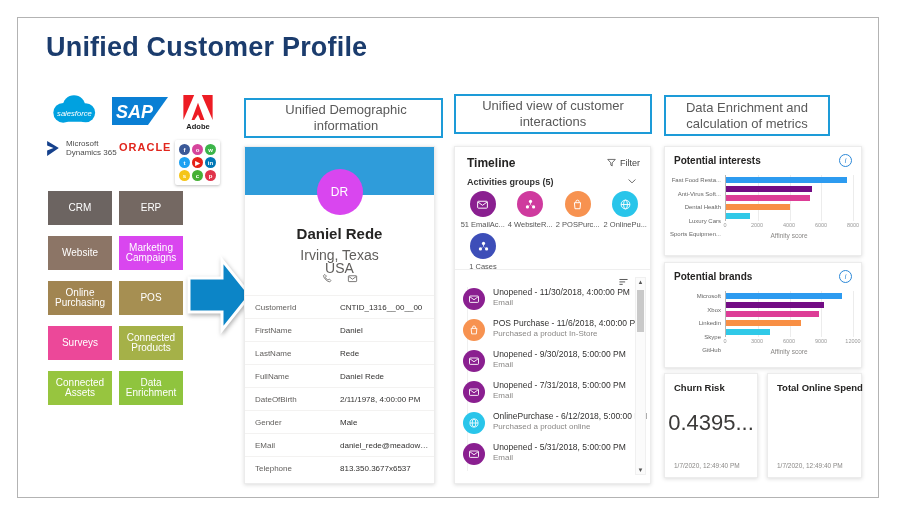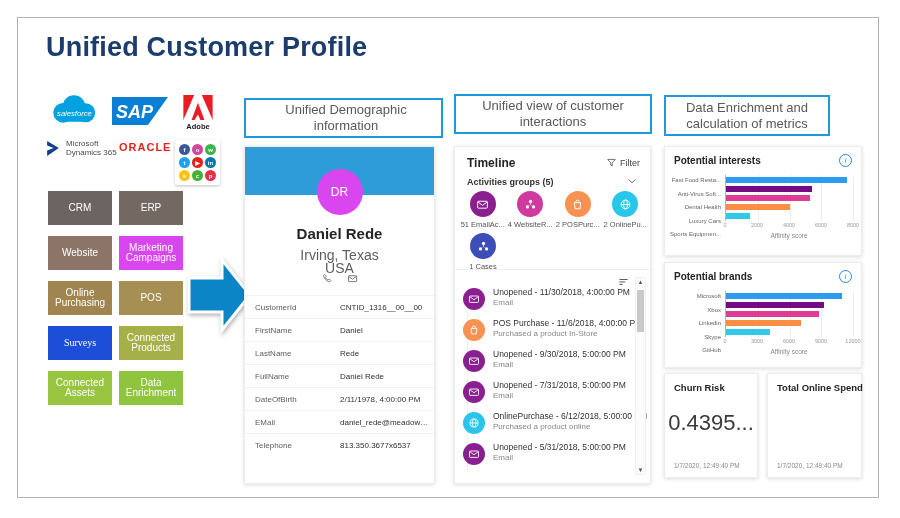--- a/index.html
+++ b/index.html
@@ -164,21 +164,21 @@
         <span class="dot" style="background: rgb(224, 51, 74);">p</span>
       </div>
 
     <div class="abs" id="source-grid">
         <div class="src-box" style="background: rgb(108, 100, 97);">CRM</div>
         <div class="src-box" style="background: rgb(116, 104, 98);">ERP</div>
         <div class="src-box" style="background: rgb(140, 117, 102);">Website</div>
         <div class="src-box" style="background: #d946ef;">Marketing Campaigns</div>
         <div class="src-box" style="background: rgb(161, 133, 81);">Online Purchasing</div>
         <div class="src-box" style="background: rgb(166, 143, 82);">POS</div>
-        <div class="src-box" style="background: #1d4ed8; font-family: Liberation Serif, serif;">Surveys</div>
+        <div class="src-box" style="background: #ec4899;">Surveys</div>
         <div class="src-box" style="background: rgb(165, 177, 72);">Connected Products</div>
         <div class="src-box" style="background: rgb(151, 197, 63);">Connected Assets</div>
         <div class="src-box" style="background: rgb(143, 196, 62);">Data Enrichment</div>
       </div>
 
     <svg class="abs" style="left:169px;top:238px;filter:drop-shadow(1px 2px 2px rgba(0,0,0,.3));" width="66" height="78" viewBox="0 0 66 78">
       <polygon points="2,22 35,22 35,4 63,39 35,74 35,56 2,56" fill="#0c85c7" stroke="#fff" stroke-width="3"></polygon>
     </svg>
 
     <div class="abs callout" style="left:226px;top:80px;width:199px;height:40px;padding-left:13px;">Unified Demographic information</div>
@@ -214,20 +214,24 @@
           </div>
         <div class="frow">
             <div class="flabel">FullName</div>
             <div class="fvalue">Daniel Rede</div>
           </div>
         <div class="frow">
             <div class="flabel">DateOfBirth</div>
             <div class="fvalue">2/11/1978, 4:00:00 PM</div>
           </div>
         <div class="frow">
+            <div class="flabel">Gender</div>
+            <div class="fvalue">Male</div>
+          </div>
+        <div class="frow">
             <div class="flabel">EMail</div>
             <div class="fvalue">daniel_rede@meadowswarrenand...</div>
           </div>
         <div class="frow">
             <div class="flabel">Telephone</div>
             <div class="fvalue">813.350.3677x6537</div>
           </div>
       </div>
     </div>
 

